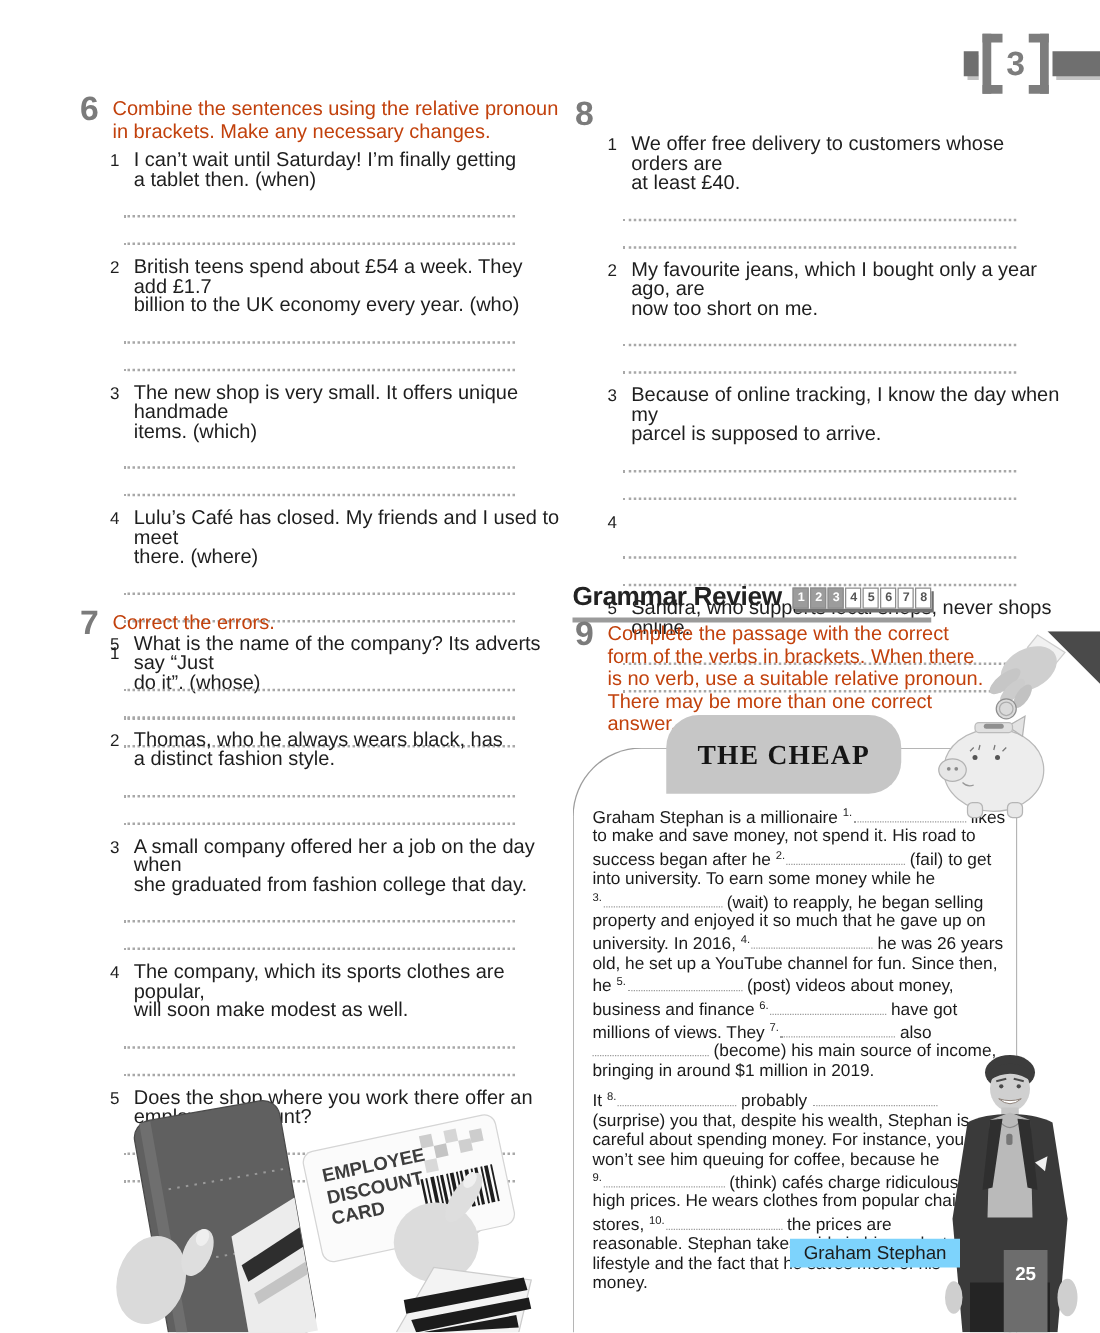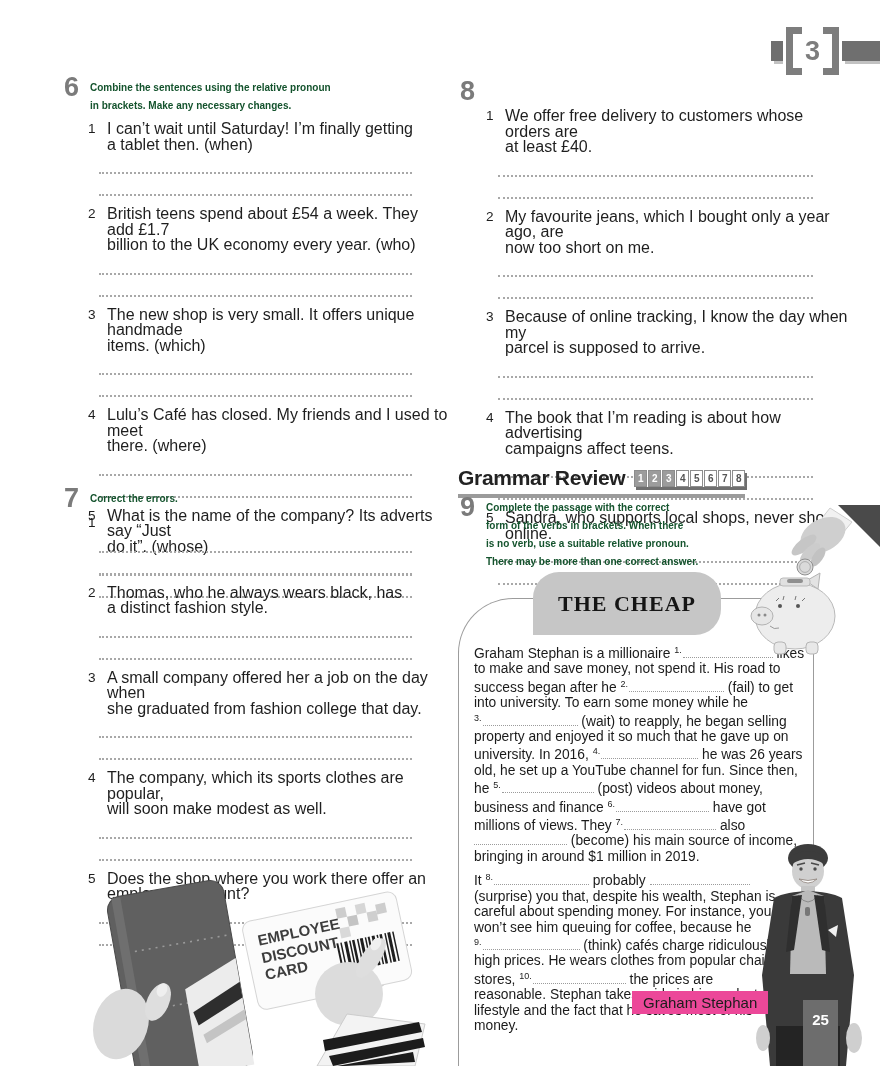--- a/index.html
+++ b/index.html
@@ -15,21 +15,21 @@
   .brk.left{border-right:none;}
   .brk.right{border-left:none;}
   .badge-num{font-size:27px;font-weight:900;color:#7d7d7d;margin:0 3px;}
   
   .ex{position:absolute;}
   #ex6{left:64px;top:76px;width:384px;}
   #ex7{left:64px;top:487px;width:384px;}
   #ex8{left:460px;top:80px;width:390px;}
   .ex-header{display:flex;gap:6px;margin-bottom:6px;}
   .ex-num{font-size:27px;font-weight:bold;color:#7b7b7b;line-height:22px;width:20px;flex:none;}
-  .ex-title{font-weight:bold;color:#14532d;font-size:10px;line-height:18px;white-space:pre-line;padding-top:3px;}
+  .ex-title{font-weight:normal;color:#c2410c;font-size:16px;line-height:18px;white-space:pre-line;padding-top:3px;}
   .item{display:flex;gap:7px;margin-left:24px;}
   .item-num{width:12px;flex:none;font-size:13.6px;line-height:15.5px;}
   .item-text{font-size:16px;line-height:15.5px;white-space:pre-line;}
   .ans{margin-left:35px;margin-bottom:10px;}
   .dotline{height:20px;border-bottom:2px dotted #a8a8a8;}
   #ex6 .dotline,#ex7 .dotline{width:313px;}
   #ex8 .dotline{width:315px;}
   #ex8 .item{margin-left:26px;}
   #ex8 .ans{margin-left:38px;}
   
@@ -48,21 +48,21 @@
   .bubble{position:absolute;left:74px;top:-27px;width:188px;height:63px;background:#c6c6c6;
           border-radius:26px 26px 26px 0;display:flex;flex-direction:column;justify-content:center;align-items:center;z-index:2;text-align:center;}
   .bubble div{font-family:"Liberation Serif",serif;font-weight:900;font-size:22px;line-height:27px;color:#151515;letter-spacing:1px;}
   .passage-inner{padding:44px 2px 0 15px;}
   .passage-inner p{margin:0;font-size:13.8px;line-height:15.4px;color:#1b1b1b;}
   .passage-inner p.p2{margin-top:6px;width:306px;}
   .blank{display:inline-block;white-space:nowrap;}
   .blank sup{font-size:9px;vertical-align:5px;color:#222;margin-right:1px;}
   .dots{display:inline-block;height:10px;border-bottom:1.5px dotted #9b9b9b;}
   
-  #caption{position:absolute;left:632px;top:991px;background:#ec4899;color:#1c1c1c;
+  #caption{position:absolute;left:632px;top:991px;background:#7dd3fc;color:#1c1c1c;
            font-size:15px;padding:3px 11px;z-index:4;}
   #page-tab{position:absolute;left:803px;top:1000px;width:35px;height:66px;background:#6d6d6d;z-index:4;}
   #page-tab div{color:#fff;font-weight:bold;font-size:15px;text-align:center;margin-top:11px;}
   
   .imgabs{position:absolute;z-index:2;}
   #hand-coin{left:778px;top:505px;}
   #piggy{left:746px;top:566px;}
   #man-photo{left:736px;top:840px;z-index:3;}
   #photo-left{left:85px;top:872px;z-index:1;}
 </style>
@@ -215,22 +215,20 @@
           <span class="item-num">3</span>
           <span class="item-text">Because of online tracking, I know the day when my
 parcel is supposed to arrive.</span>
         </div>
         <div class="ans">
           <div class="dotline"></div>
           <div class="dotline"></div>
         </div>
         <div class="item">
           <span class="item-num">4</span>
-          <span class="item-text">The book that I’m reading is about how advertising
-campaigns affect teens.</span>
         </div>
         <div class="ans">
           <div class="dotline"></div>
           <div class="dotline"></div>
         </div>
         <div class="item">
           <span class="item-num">5</span>
           <span class="item-text">Sandra, who supports local shops, never shops online.</span>
         </div>
         <div class="ans">

